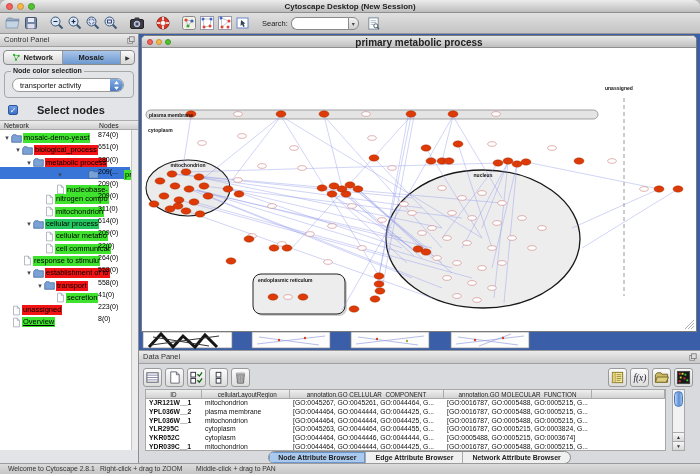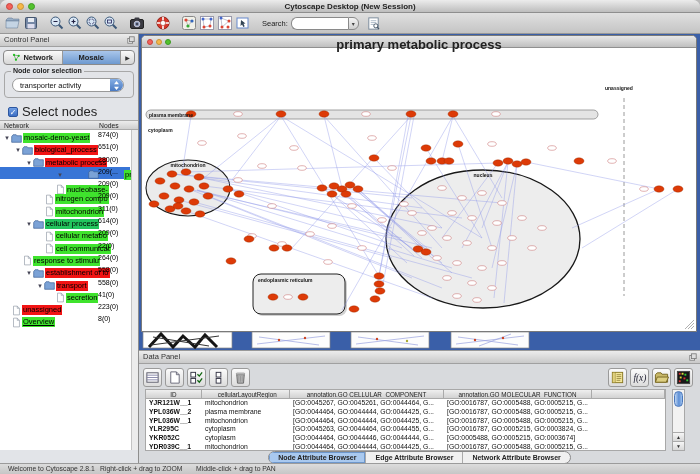--- a/index.html
+++ b/index.html
@@ -27,38 +27,38 @@
   .cp-tab{flex:1;display:flex;align-items:center;justify-content:center;gap:2px;font-size:7.5px;font-weight:bold;color:#222;border-right:1px solid #999}
   .cp-tab.sel{background:linear-gradient(#a9c6ea,#6d99d0)}
   .cp-arrow{width:13px;display:flex;align-items:center;justify-content:center;font-size:6px;color:#333}
   .gbox{position:absolute;left:4px;top:37px;width:130px;height:27px;border:1px solid #a8a8a8;border-radius:4px;box-sizing:border-box}
   .gbox .legend{position:absolute;left:6px;top:-5px;background:#e2e4e8;padding:0 2px;font-size:7px;font-weight:bold;color:#222}
   .combo{position:absolute;left:7px;top:6px;width:112px;height:14px;background:#fff;border:1px solid #999;border-radius:7px;display:flex;align-items:center;box-sizing:border-box;overflow:hidden}
   .combo .val{flex:1;font-size:7.5px;color:#111;padding-left:7px;white-space:nowrap}
   .combo .cap{width:13px;height:100%;background:linear-gradient(#85aee4,#4a7ac2);display:flex;align-items:center;justify-content:center}
   .cbrow{position:absolute;left:8px;top:70px;display:flex;align-items:center}
   .cb{width:10px;height:10px;border-radius:2px;background:linear-gradient(#6f9ee4,#3d6fc4);border:1px solid #2c56a0;color:#fff;font-size:8px;line-height:10px;text-align:center;box-sizing:border-box}
-  .cbrow .cblabel{font-size:13px;font-weight:normal;color:#222;margin-left:4px}
+  .cbrow .cblabel{font-size:11px;font-weight:bold;color:#222;margin-left:19px}
   .treehead{position:absolute;left:0;top:86px;width:138px;height:10px;background:linear-gradient(#ececec,#cfcfcf);border-top:1px solid #aaa;border-bottom:1px solid #aaa;box-sizing:border-box;font-size:6.8px;color:#222}
   .treehead .c1{position:absolute;left:4px;top:1px}
   .treehead .c2{position:absolute;left:99px;top:1px}
   .treebody{position:absolute;left:0;top:96px;width:138px;height:320px;background:#fff;overflow:hidden}
   .scrolltrack{position:absolute;right:0;top:96px;width:7px;height:320px;background:#ececec;border-left:1px solid #c4c4c4;box-sizing:border-box}
   .trow{position:relative;height:12.3px;width:130px}
   .trow.sel{background:#3875d6}
   .labelzone{position:absolute;left:0;top:0;width:97px;height:16px;display:flex;align-items:center;overflow:hidden}
   .exp{font-size:7px;color:#445;width:8px;flex:none;text-align:center}
   .ticon{flex:none;display:flex;margin-right:1px}
   .chip{font-size:7.5px;color:#000;padding:0 1px;white-space:nowrap;line-height:10px}
   .cnt{position:absolute;left:98px;top:1px;font-size:7px;color:#000;white-space:nowrap}
   
   .desktop{position:absolute;left:139px;top:34px;width:561px;height:316px;background:#3a5fa8;overflow:hidden}
   .netwin{position:absolute;left:2px;top:1px;width:556px;height:297px;background:#fff;border:1px solid #7a7a7a;border-radius:5px 5px 0 0;box-sizing:border-box;overflow:hidden}
   .wtitle{height:12px;background:linear-gradient(#e8e8e8,#bfbfbf);border-bottom:1px solid #909090;position:relative;box-sizing:border-box}
-  .wtitle .t{position:absolute;left:0;top:1px;width:100%;text-align:center;font-size:13px;font-weight:bold;color:#222}
+  .wtitle .t{position:absolute;left:0;top:1px;width:100%;text-align:center;font-size:10px;font-weight:bold;color:#222}
   .wtitle .tl{width:6px;height:6px;top:3px}
   .wtitle .tl.red{left:5px}.wtitle .tl.yel{left:14px}.wtitle .tl.grn{left:23px}
   .bgwins{position:absolute;left:0;top:298px;width:561px;height:18px}
   
   .dpanel{position:absolute;left:139px;top:350px;width:561px;height:113px;background:#d8dadd;border-top:1px solid #999;box-sizing:border-box}
   .dtools{position:absolute;left:4px;top:15px;right:4px;height:22px;display:flex;align-items:center}
   .dbtn{width:19px;height:19px;border:1px solid #9a9a9a;border-radius:3px;background:linear-gradient(#fbfbfb,#dcdcdc);margin-right:3px;display:flex;align-items:center;justify-content:center;box-sizing:border-box;flex:none}
   .dspace{flex:1}
   .dtable{position:absolute;left:6px;top:38px;width:521px;height:62px;background:#fff;border:1px solid #a8a8a8;box-sizing:border-box;overflow:hidden}
   .dt-head{display:flex;height:9px}

